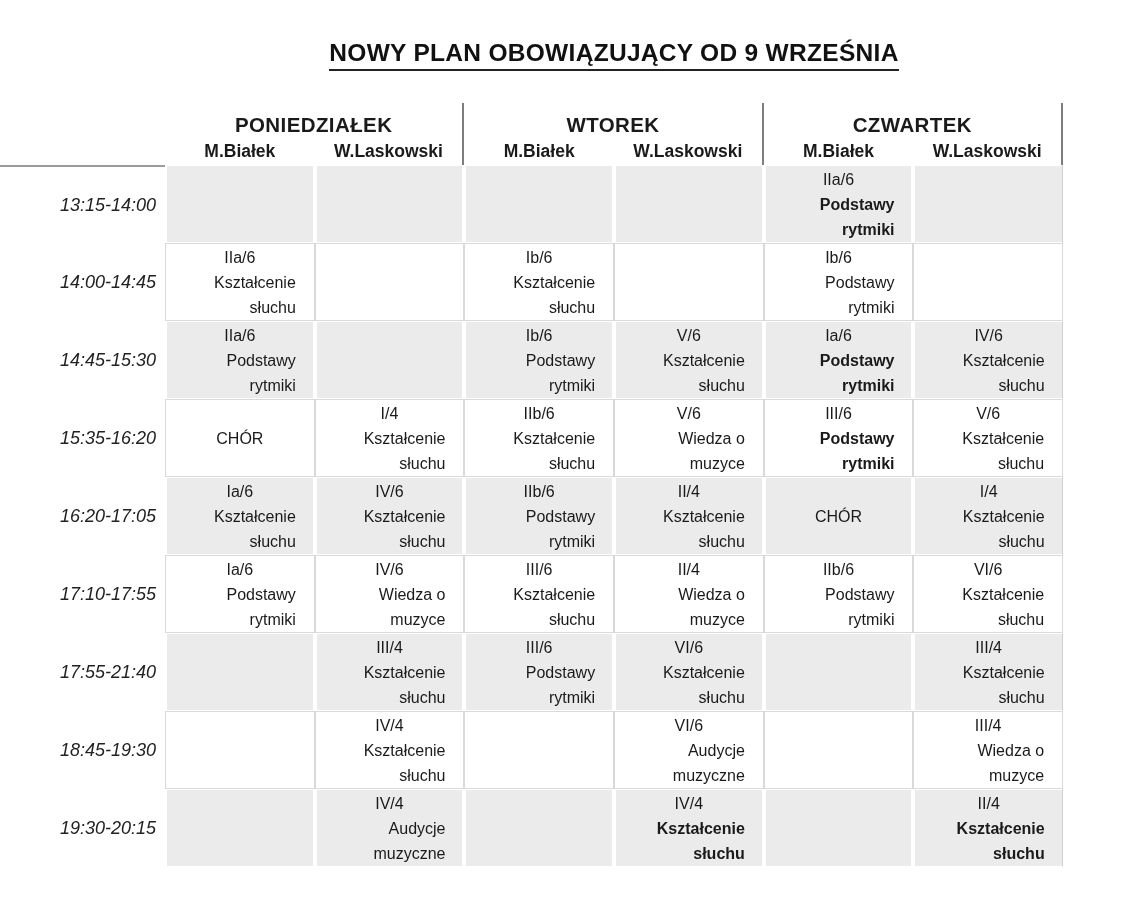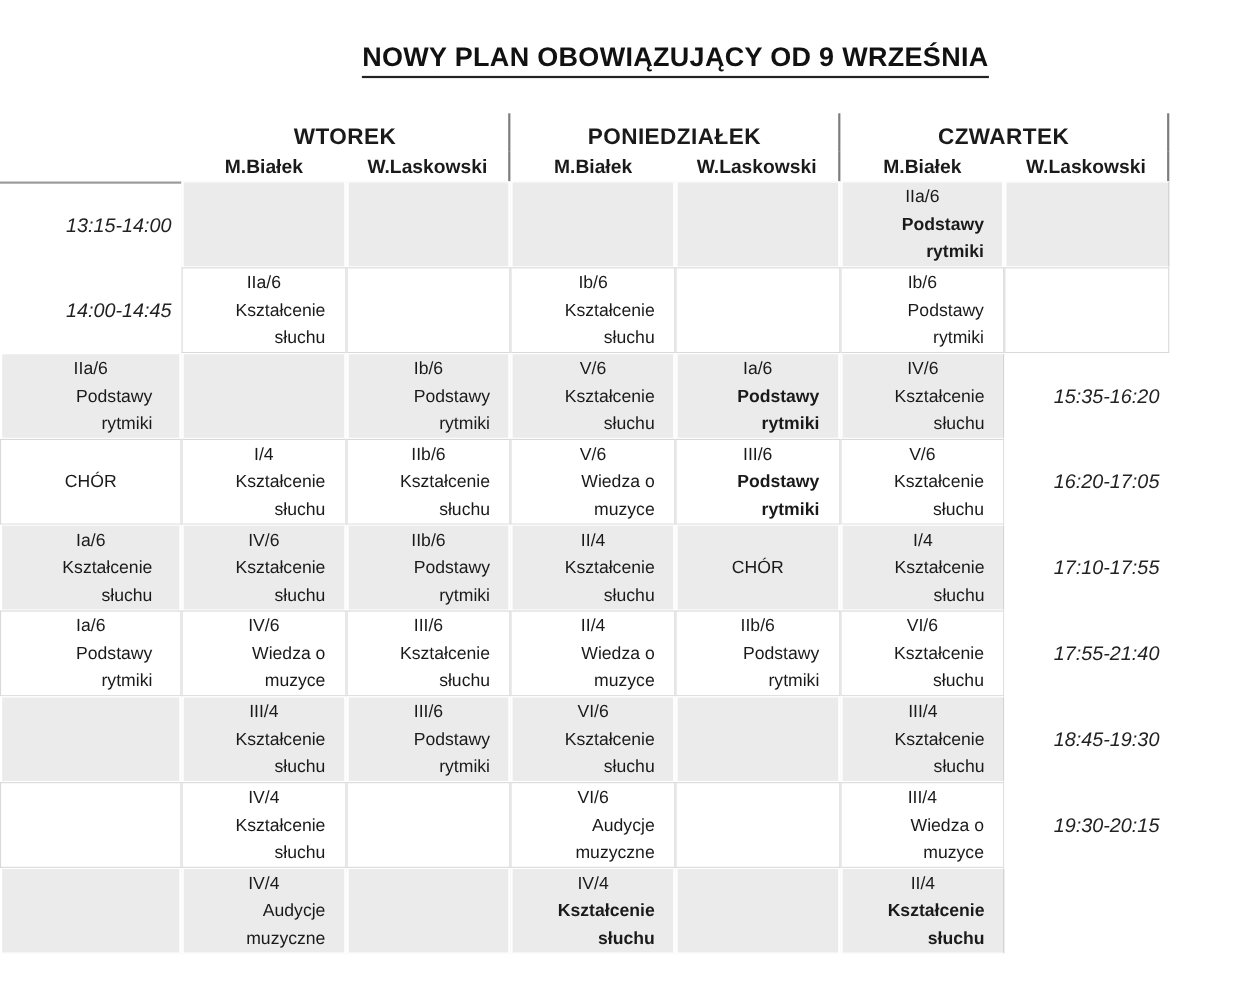--- a/index.html
+++ b/index.html
@@ -98,22 +98,22 @@
 
 <div class="page">
 
   <div class="title-wrap">
     <h1 class="doc-title">NOWY PLAN OBOWIĄZUJĄCY OD 9 WRZEŚNIA</h1>
   </div>
 
   <div class="grid">
 
     <div class="corner"></div>
+    <div class="day-hdr">PONIEDZIAŁEK</div>
     <div class="day-hdr">WTOREK</div>
-    <div class="day-hdr">PONIEDZIAŁEK</div>
     <div class="day-hdr">CZWARTEK</div>
 
     <div class="corner"></div>
     <div class="teacher-hdr">M.Białek</div>
     <div class="teacher-hdr group-end">W.Laskowski</div>
     <div class="teacher-hdr">M.Białek</div>
     <div class="teacher-hdr group-end">W.Laskowski</div>
     <div class="teacher-hdr">M.Białek</div>
     <div class="teacher-hdr group-end">W.Laskowski</div>
 
@@ -136,20 +136,21 @@
       <div class="cell plain">
         <div class="code">Ib/6</div>
         <div class="subject">Kształcenie słuchu</div>
       </div>
       <div class="cell plain"></div>
       <div class="cell plain">
         <div class="code">Ib/6</div>
         <div class="subject">Podstawy rytmiki</div>
       </div>
       <div class="cell plain last-col"></div>
+      <div class="time-cell">14:45-15:30</div>
       <div class="cell shaded">
         <div class="code">IIa/6</div>
         <div class="subject">Podstawy rytmiki</div>
       </div>
       <div class="cell shaded"></div>
       <div class="cell shaded">
         <div class="code">Ib/6</div>
         <div class="subject">Podstawy rytmiki</div>
       </div>
       <div class="cell shaded">

